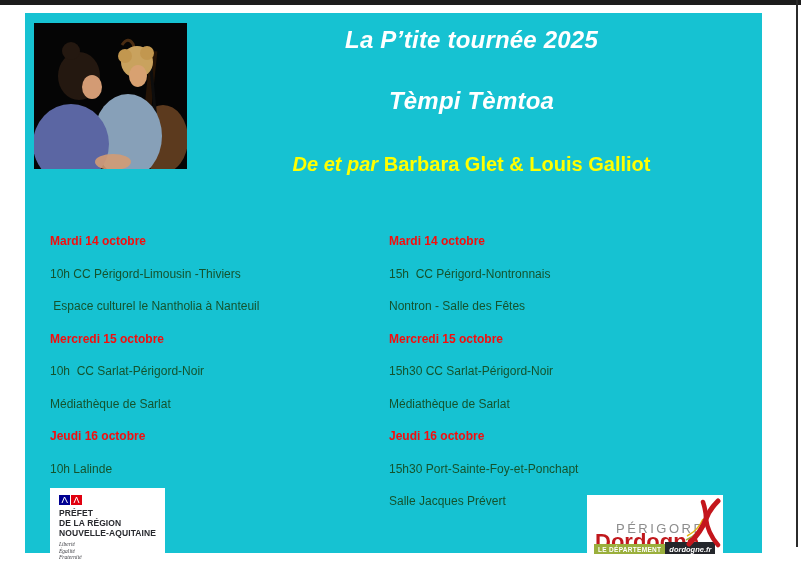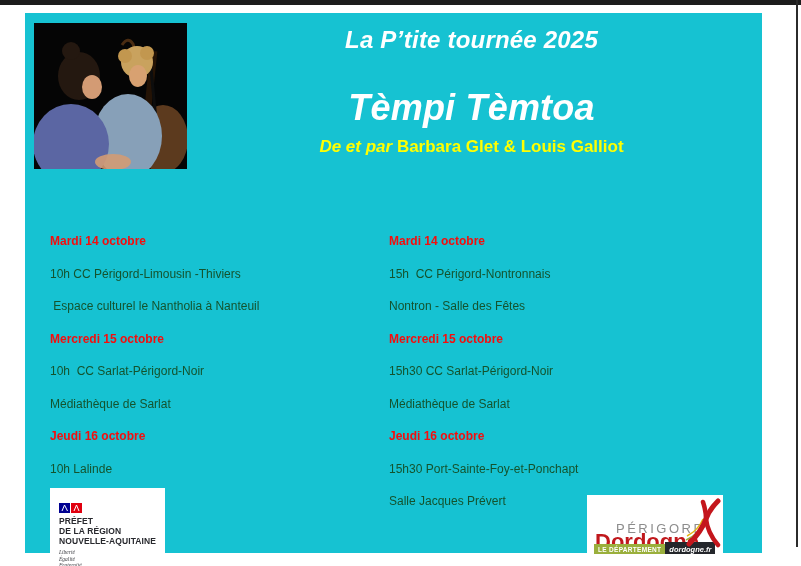--- a/index.html
+++ b/index.html
@@ -21,41 +21,41 @@
     background:#050505; overflow:hidden;
   }
   .photo svg { display:block; width:100%; height:100%; }
 
   .header { position:absolute; left:158px; right:2px; top:0; text-align:center; }
   .title1, .title2 {
     position:absolute; width:100%; color:var(--title-white,#ffffff);
     font-style:italic; font-weight:600; letter-spacing:0.2px;
   }
   .title1 { top:13px; font-size:24px; }
-  .title2 { top:74px; font-size:36px; }
+  .title2 { top:74px; font-size:24px; }
   .byline {
-    position:absolute; top:124px; width:100%;
-    color:var(--byline-yellow,#FFFF00); font-size:17px; font-weight:600;
+    position:absolute; top:140px; width:100%;
+    color:var(--byline-yellow,#FFFF00); font-size:20px; font-weight:600;
   }
   .byline .prefix { font-style:italic; }
 
   .col {
     position:absolute; top:170px; white-space:pre;
     font-size:12px;
   }
   .col-left  { left:25px;  }
   .col-right { left:364px; }
   .line { height:32.5px; line-height:32.5px; }
   .line.info { color:#14532d; font-weight:400; }
   .line.date { color:var(--date-red,#F50D0D); font-weight:700; }
 
   .logo { position:absolute; background:#ffffff; }
 
   
-  .prefet { left:25px; top:475px; width:115px; height:77px; padding:15px 0 0 9px; box-sizing:border-box; }
+  .prefet { left:25px; top:475px; width:115px; height:77px; padding:7px 0 0 9px; box-sizing:border-box; }
   .pf-flag { display:block; margin-bottom:3px; }
   .pf-line { font-size:8.5px; font-weight:700; color:#28292e; line-height:10px; letter-spacing:0.1px; }
   .pf-motto { margin-top:3px; font-family:"Liberation Serif", serif; font-style:italic; font-size:5.5px; line-height:6.5px; color:#3a3b40; }
 
   
   .premieres { left:313px; top:489px; width:99px; height:63px; text-align:center; }
   .pp-art { display:block; margin:2px auto 0 auto; }
   .pp-line { font-family:"DejaVu Serif", serif; font-style:italic; font-size:12.5px; line-height:11.5px; color:#141414; letter-spacing:0.5px; }
 
   

